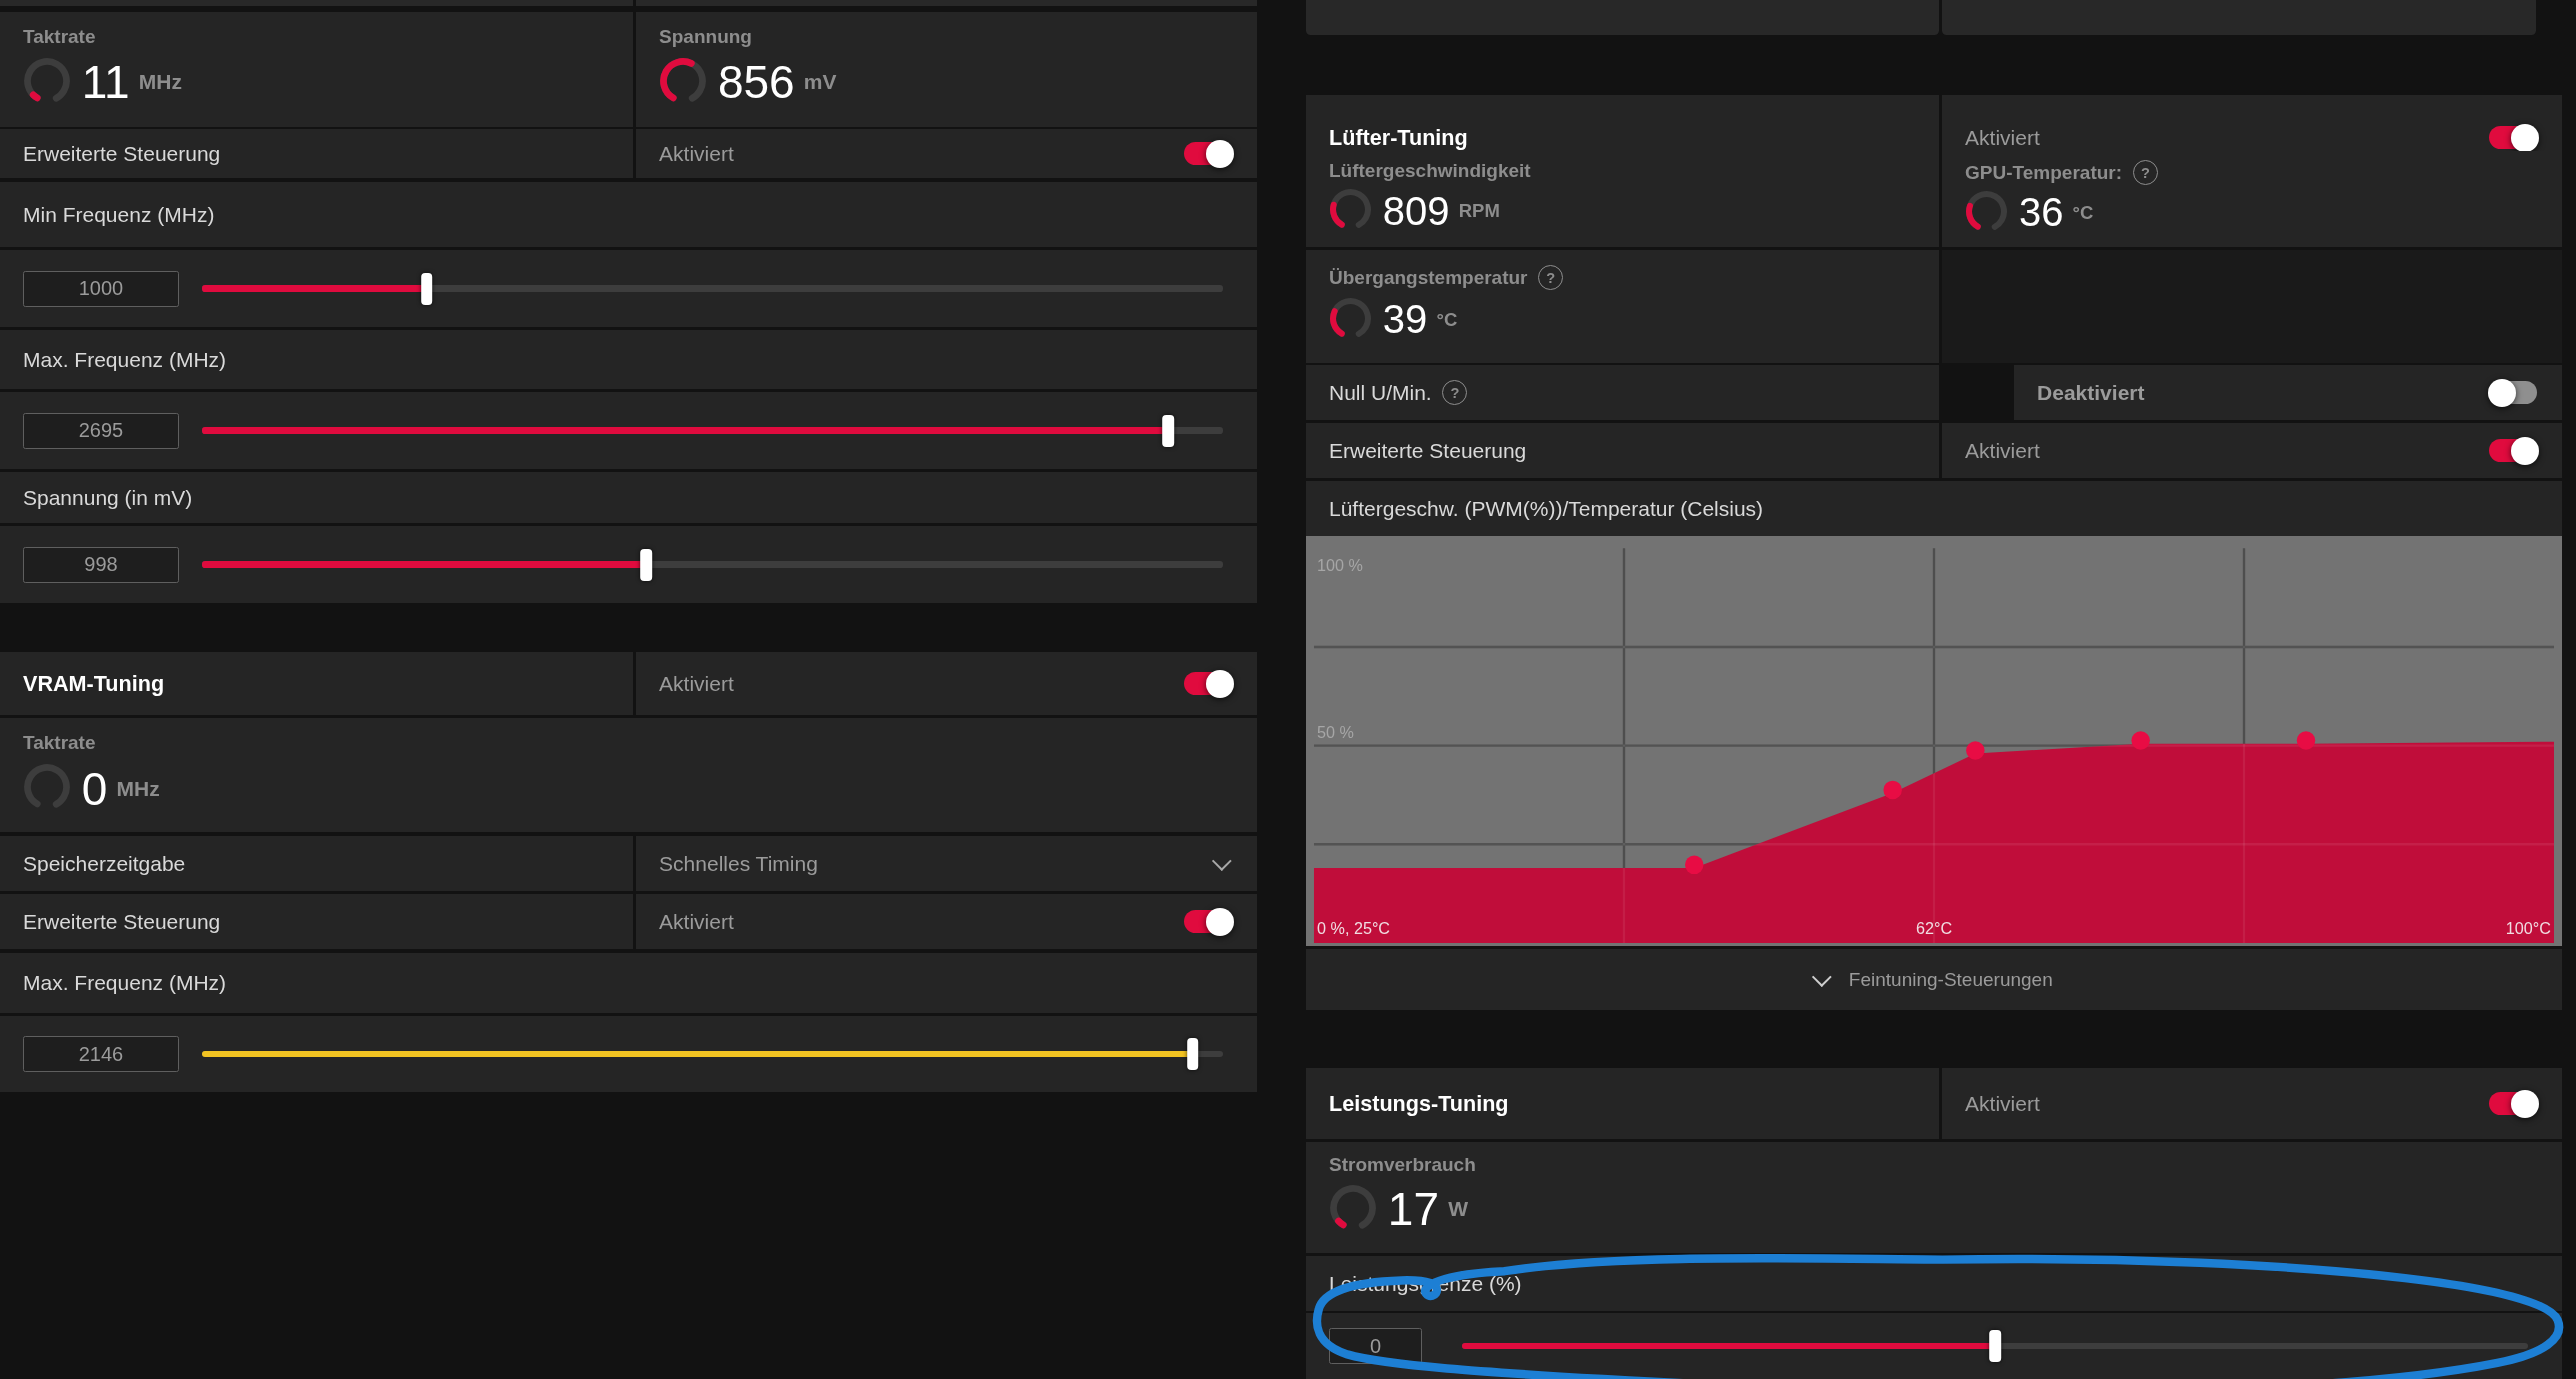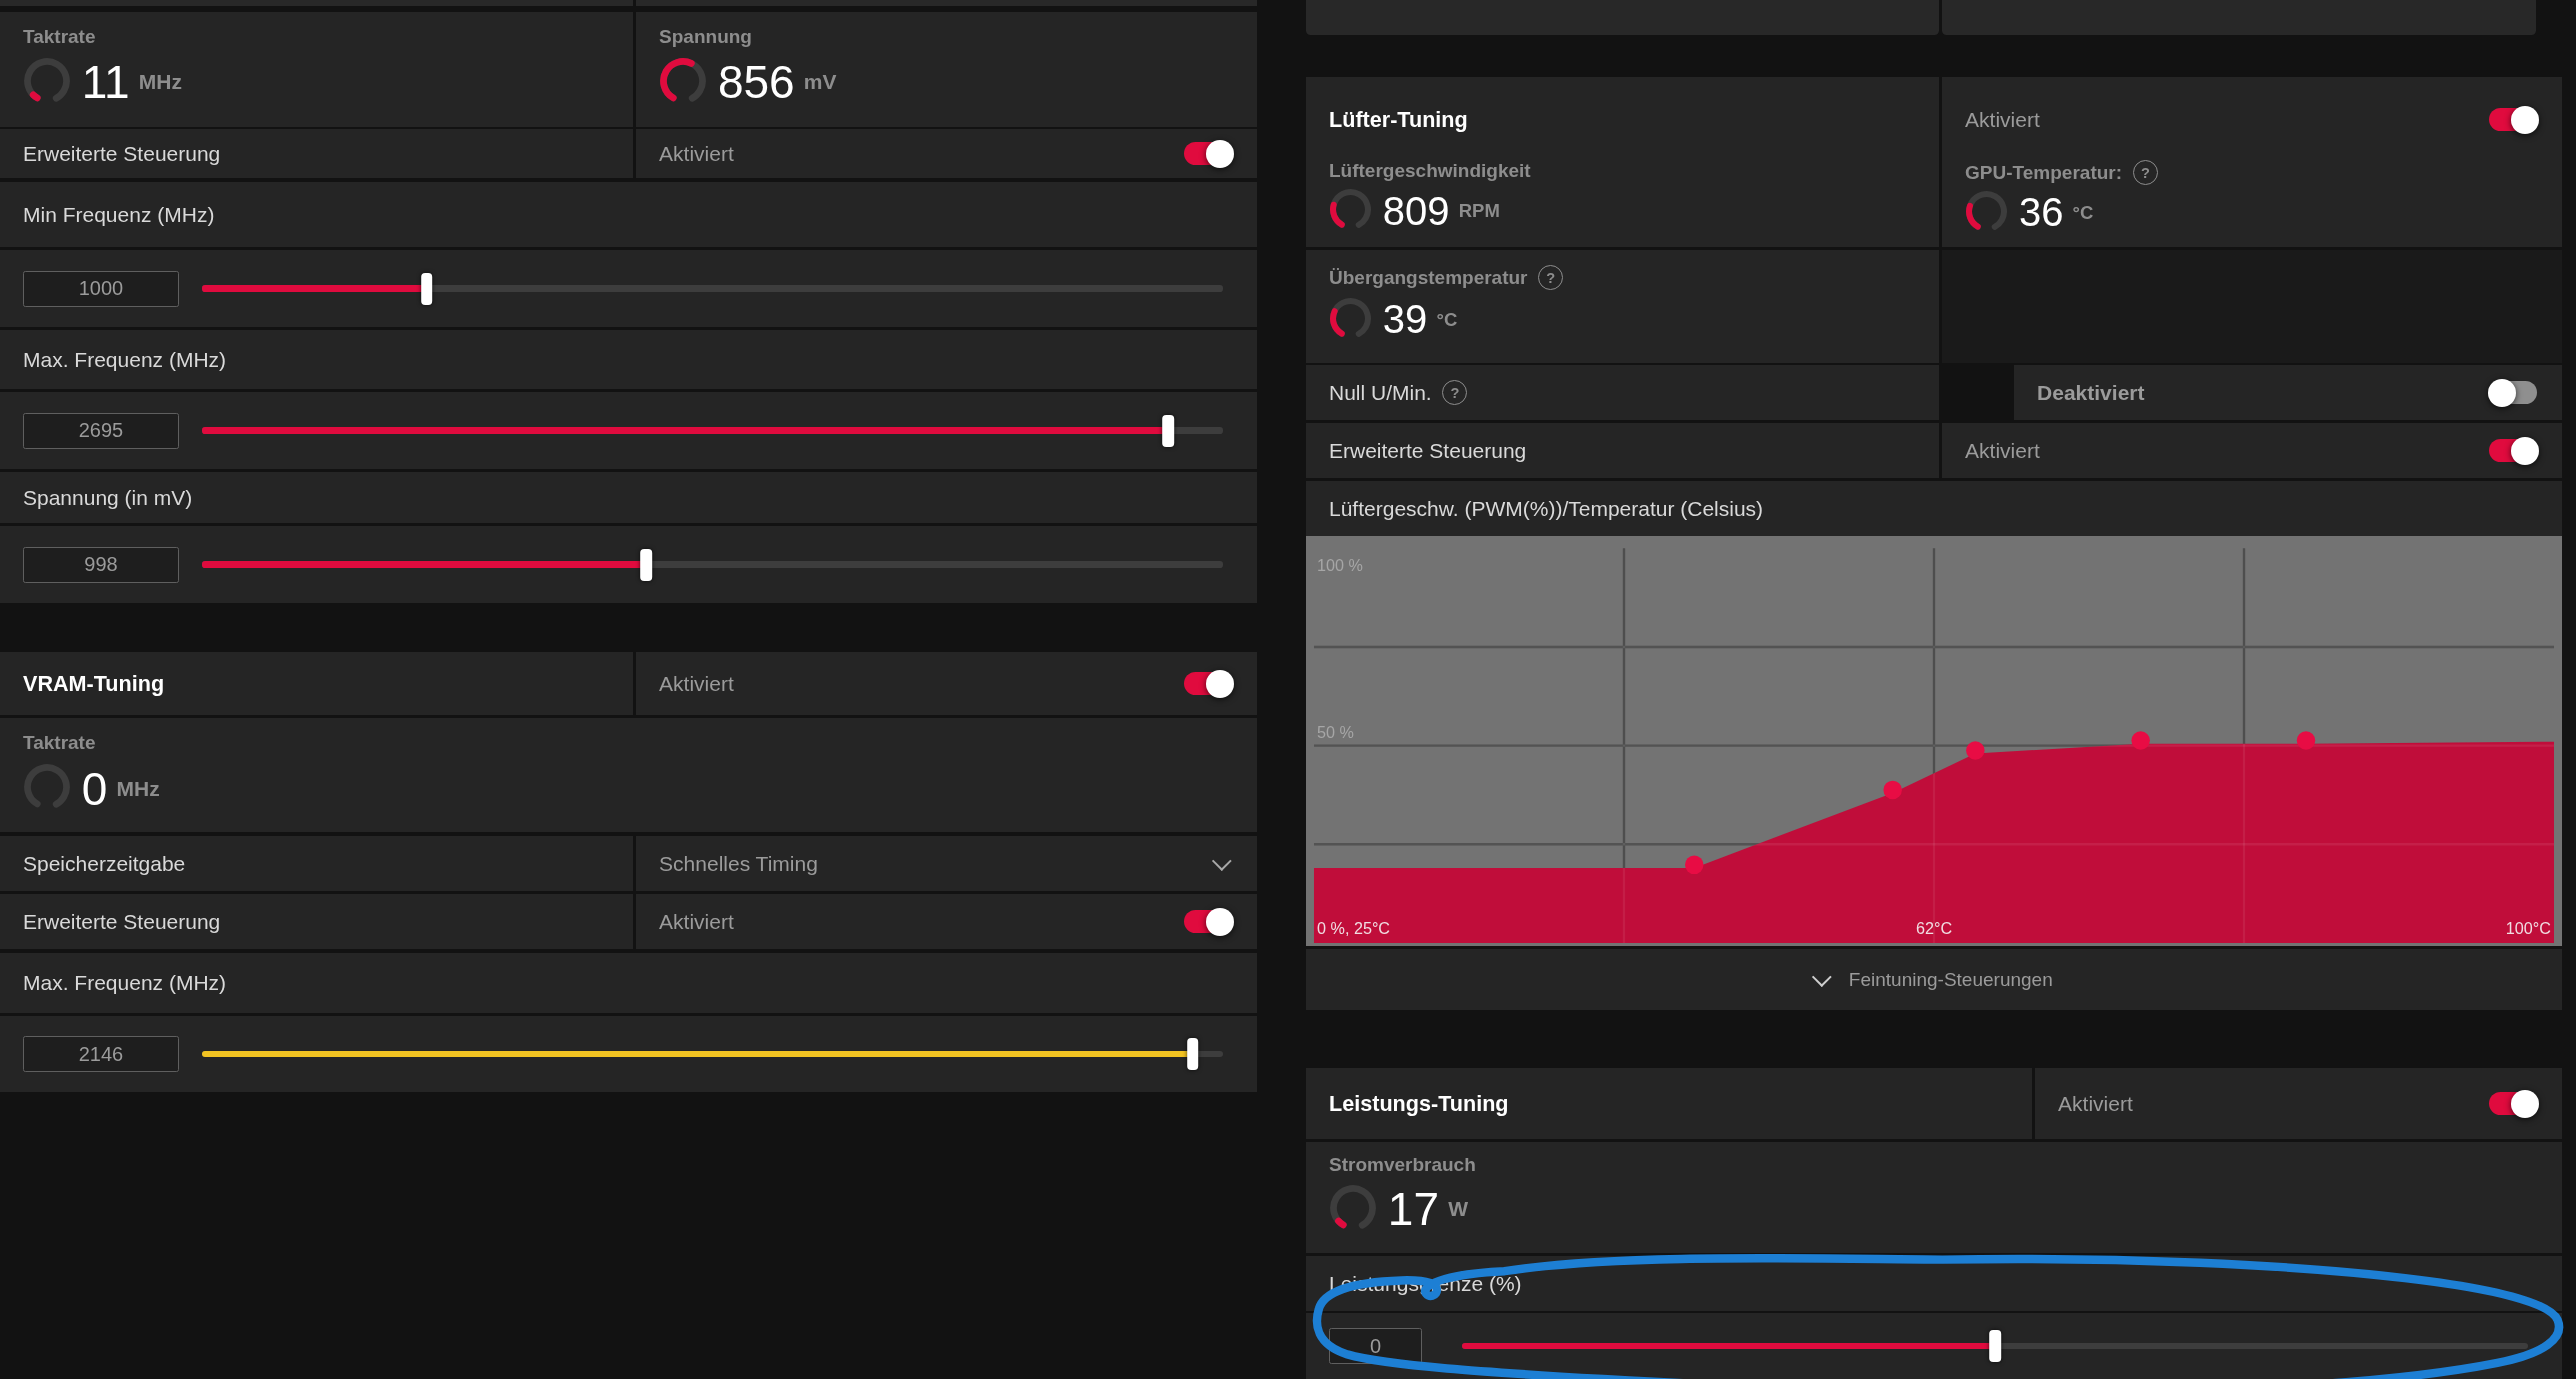--- a/index.html
+++ b/index.html
@@ -238,21 +238,21 @@
 </div>
 
 <div class="panel" style="left:1306px;top:0;width:1256px;height:1380px;">
 
   <div class="row" style="top:0;height:35px;">
     <div class="cell sliver" style="width:633px;border-radius:0 0 4.6px 4.6px;"></div>
     <div class="divider-v"></div>
     <div class="cell sliver" style="width:594px;border-radius:0 0 4.6px 4.6px;"></div>
   </div>
 
-  <div class="row" style="top:77px;height:85px;">
+  <div class="row" style="top:95px;height:85px;">
     <div class="cell" style="width:633px;">
       <span class="header-label">Lüfter-Tuning</span>
     </div>
     <div class="divider-v"></div>
     <div class="cell" style="flex:1;">
       <span class="status">Aktiviert</span>
       <span class="toggle">
           <span class="knob"></span>
         </span>
     </div>
@@ -370,21 +370,21 @@
   </div>
 
   <div class="row" style="top:949px;height:61px;">
     <div class="cell w-full fine-row">
       <span class="chev" style="border-color:#cfcfcf;margin-top:-6.2px;"></span>
       <span class="fine-label">Feintuning-Steuerungen</span>
     </div>
   </div>
 
   <div class="row" style="top:1068px;height:71px;">
-    <div class="cell" style="width:726px;">
+    <div class="cell" style="width:633px;">
       <span class="header-label">Leistungs-Tuning</span>
     </div>
     <div class="divider-v"></div>
     <div class="cell" style="flex:1;">
       <span class="status">Aktiviert</span>
       <span class="toggle">
           <span class="knob"></span>
         </span>
     </div>
   </div>

